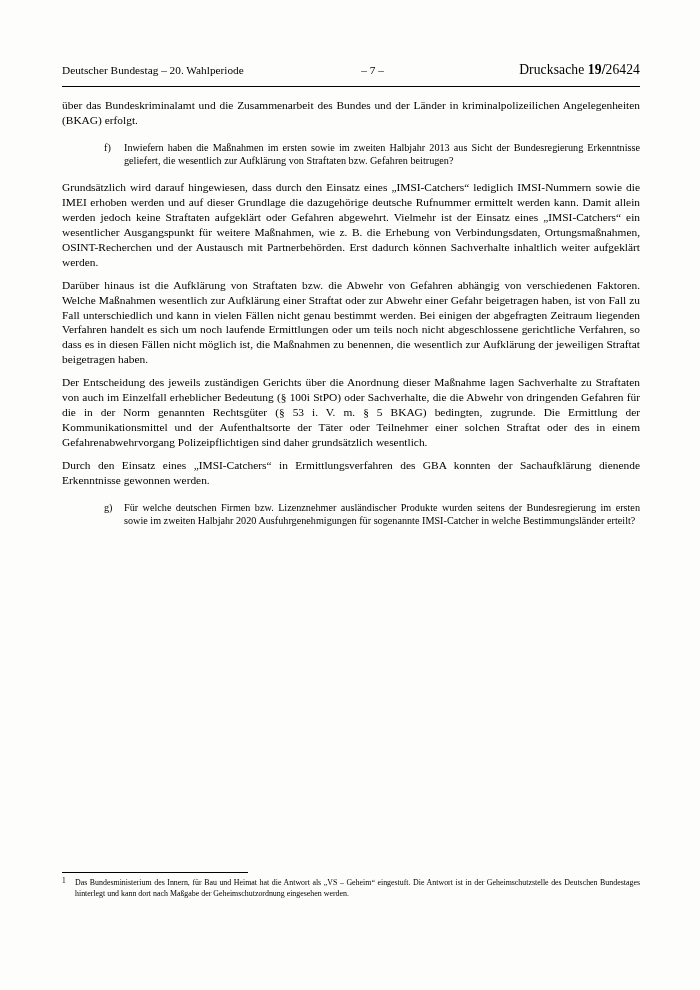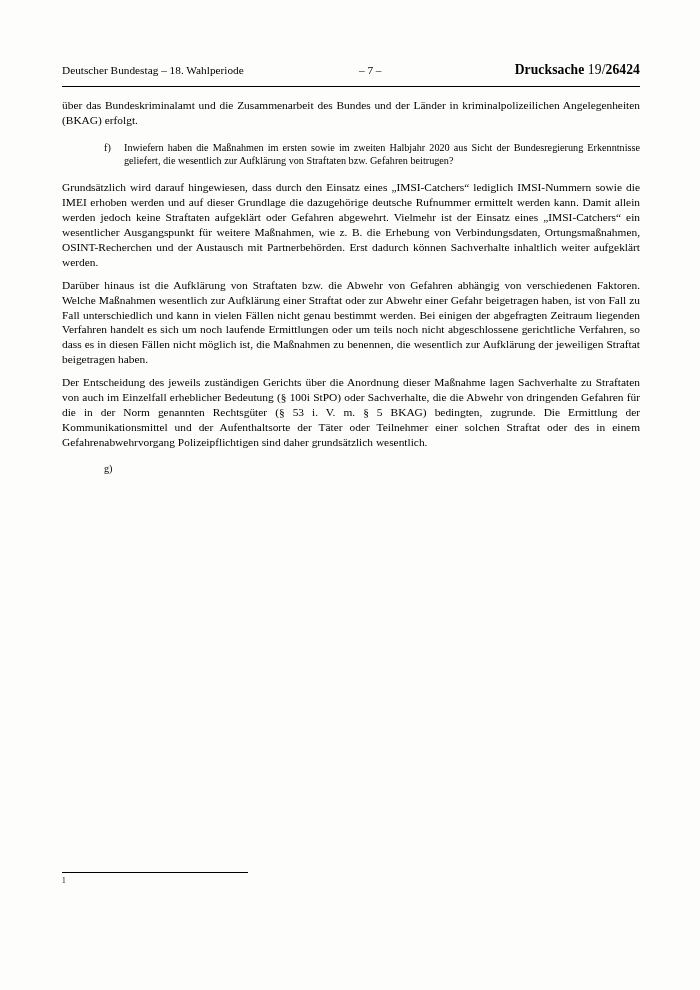--- a/index.html
+++ b/index.html
@@ -44,23 +44,23 @@
     padding-left: 12px;
     padding-right: 30px;
     white-space: nowrap;
   }
   .runhead-right {
     white-space: nowrap;
     font-weight: bold;
     font-size: 13.6px;
     letter-spacing: .1px;
   }
-  .runhead-right .ds-label { font-weight: bold; }
-  .runhead-right .ds-num-a { font-weight: normal; }
-  .runhead-right .ds-num-b { font-weight: bold; }
+  .runhead-right .ds-label { font-weight: normal; }
+  .runhead-right .ds-num-a { font-weight: bold; }
+  .runhead-right .ds-num-b { font-weight: normal; }
 
   .rule {
     border: none;
     border-top: 1px solid #000;
     margin: 0 0 11px 0;
     height: 0;
   }
 
   
   .body-col {
@@ -122,49 +122,52 @@
     font-size: 7.4px;
   }
 </style>
 </head>
 <body>
 
 <div class="page">
   <div class="page-inner">
 
     <div class="runhead">
-      <div class="runhead-left">Deutscher Bundestag – 18. Wahlperiode</div>
+      <div class="runhead-left">Deutscher Bundestag – 20. Wahlperiode</div>
       <div class="runhead-center">– 7 –</div>
       <div class="runhead-right">
         <span class="ds-label">Drucksache</span><span> </span><span class="ds-num-a">19/</span><span class="ds-num-b">26424</span>
       </div>
     </div>
     <hr class="rule">
 
     <div class="body-col">
 
       <p class="para first">über das Bundeskriminalamt und die Zusammenarbeit des Bundes und der Länder in kriminalpolizeilichen Angelegenheiten (BKAG) erfolgt.</p>
 
 
       <div class="q-block">
         <span class="q-letter">f)</span>
-        <span>Inwiefern haben die Maßnahmen im ersten sowie im zweiten Halbjahr 2020 aus Sicht der Bundesregierung Erkenntnisse geliefert, die wesentlich zur Aufklärung von Straftaten bzw. Gefahren beitrugen?</span>
+        <span>Inwiefern haben die Maßnahmen im ersten sowie im zweiten Halbjahr 2013 aus Sicht der Bundesregierung Erkenntnisse geliefert, die wesentlich zur Aufklärung von Straftaten bzw. Gefahren beitrugen?</span>
       </div>
 
       <p class="para">Grundsätzlich wird darauf hingewiesen, dass durch den Einsatz eines „IMSI-Catchers“ lediglich IMSI-Nummern sowie die IMEI erhoben werden und auf dieser Grundlage die dazugehörige deutsche Rufnummer ermittelt werden kann. Damit allein werden jedoch keine Straftaten aufgeklärt oder Gefahren abgewehrt. Vielmehr ist der Einsatz eines „IMSI-Catchers“ ein wesentlicher Ausgangspunkt für weitere Maßnahmen, wie z. B. die Erhebung von Verbindungsdaten, Ortungsmaßnahmen, OSINT-Recherchen und der Austausch mit Partnerbehörden. Erst dadurch können Sachverhalte inhaltlich weiter aufgeklärt werden.</p>
       <p class="para">Darüber hinaus ist die Aufklärung von Straftaten bzw. die Abwehr von Gefahren abhängig von verschiedenen Faktoren. Welche Maßnahmen wesentlich zur Aufklärung einer Straftat oder zur Abwehr einer Gefahr beigetragen haben, ist von Fall zu Fall unterschiedlich und kann in vielen Fällen nicht genau bestimmt werden. Bei einigen der abgefragten Zeitraum liegenden Verfahren handelt es sich um noch laufende Ermittlungen oder um teils noch nicht abgeschlossene gerichtliche Verfahren, so dass es in diesen Fällen nicht möglich ist, die Maßnahmen zu benennen, die wesentlich zur Aufklärung der jeweiligen Straftat beigetragen haben.</p>
       <p class="para">Der Entscheidung des jeweils zuständigen Gerichts über die Anordnung dieser Maßnahme lagen Sachverhalte zu Straftaten von auch im Einzelfall erheblicher Bedeutung (§ 100i StPO) oder Sachverhalte, die die Abwehr von dringenden Gefahren für die in der Norm genannten Rechtsgüter (§ 53 i. V. m. § 5 BKAG) bedingten, zugrunde. Die Ermittlung der Kommunikationsmittel und der Aufenthaltsorte der Täter oder Teilnehmer einer solchen Straftat oder des in einem Gefahrenabwehrvorgang Polizeipflichtigen sind daher grundsätzlich wesentlich.</p>
+      <p class="para">Durch den Einsatz eines „IMSI-Catchers“ in Ermittlungsverfahren des GBA konnten der Sachaufklärung dienende Erkenntnisse gewonnen werden.</p>
 
       <div class="q-block">
         <span class="q-letter">g)</span>
+        <span>Für welche deutschen Firmen bzw. Lizenznehmer ausländischer Produkte wurden seitens der Bundesregierung im ersten sowie im zweiten Halbjahr 2020 Ausfuhrgenehmigungen für sogenannte IMSI-Catcher in welche Bestimmungsländer erteilt?</span>
       </div>
 
 
     </div>
   </div>
 
   <div class="footnote-area">
     <hr class="fn-rule">
     <div class="fn-text">
       <span class="fn-num">1</span>
+      <span>Das Bundesministerium des Innern, für Bau und Heimat hat die Antwort als „VS – Geheim“ eingestuft. Die Antwort ist in der Geheimschutzstelle des Deutschen Bundestages hinterlegt und kann dort nach Maßgabe der Geheimschutzordnung eingesehen werden.</span>
     </div>
   </div>
 </div>
 
 </body></html>

